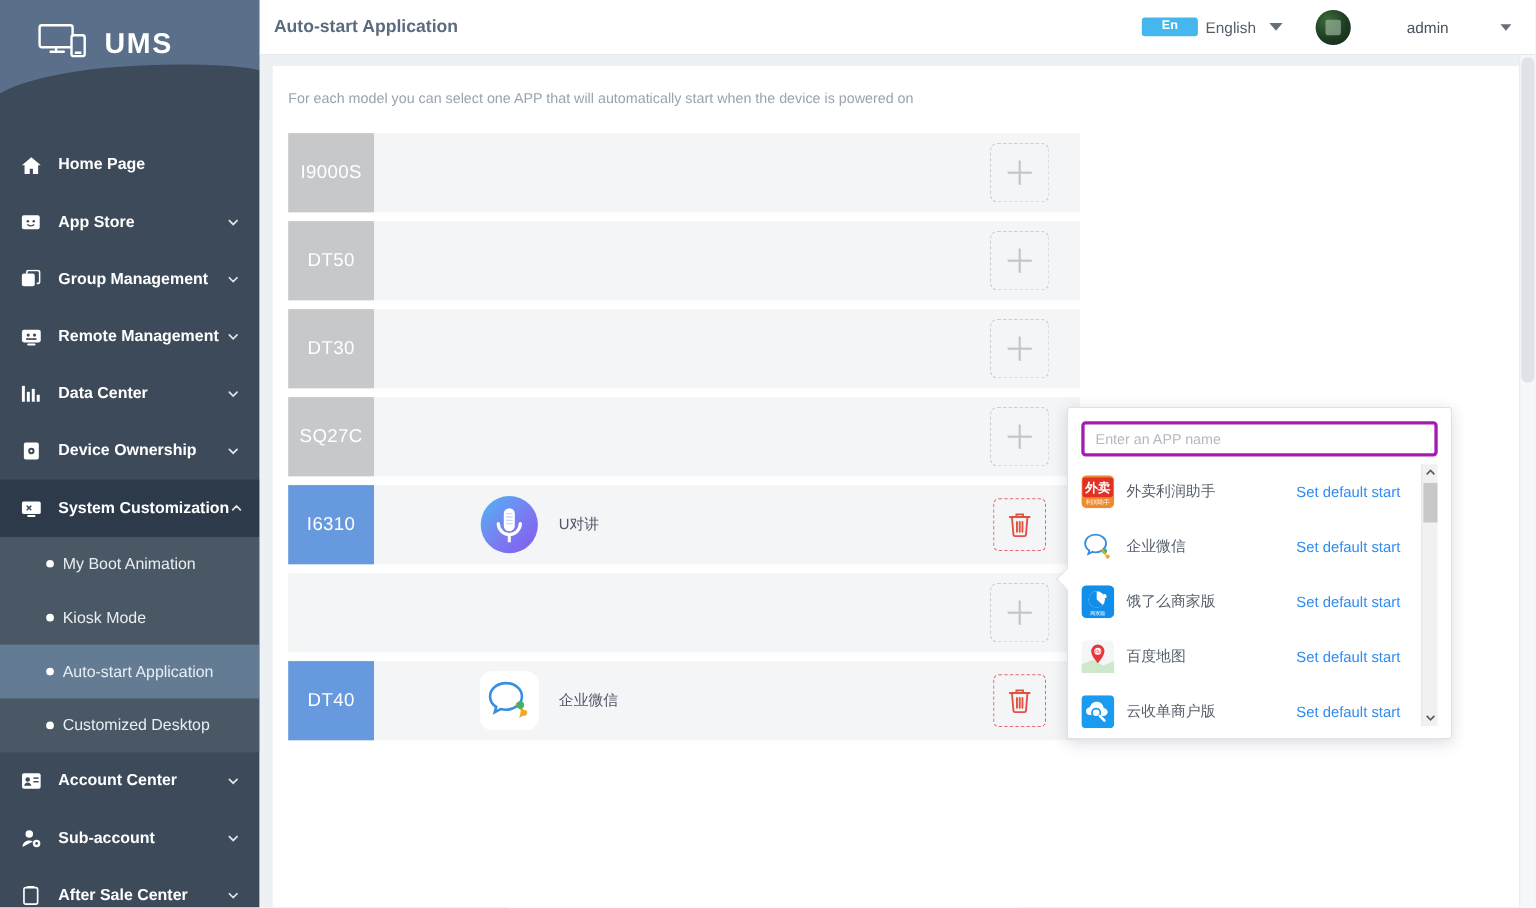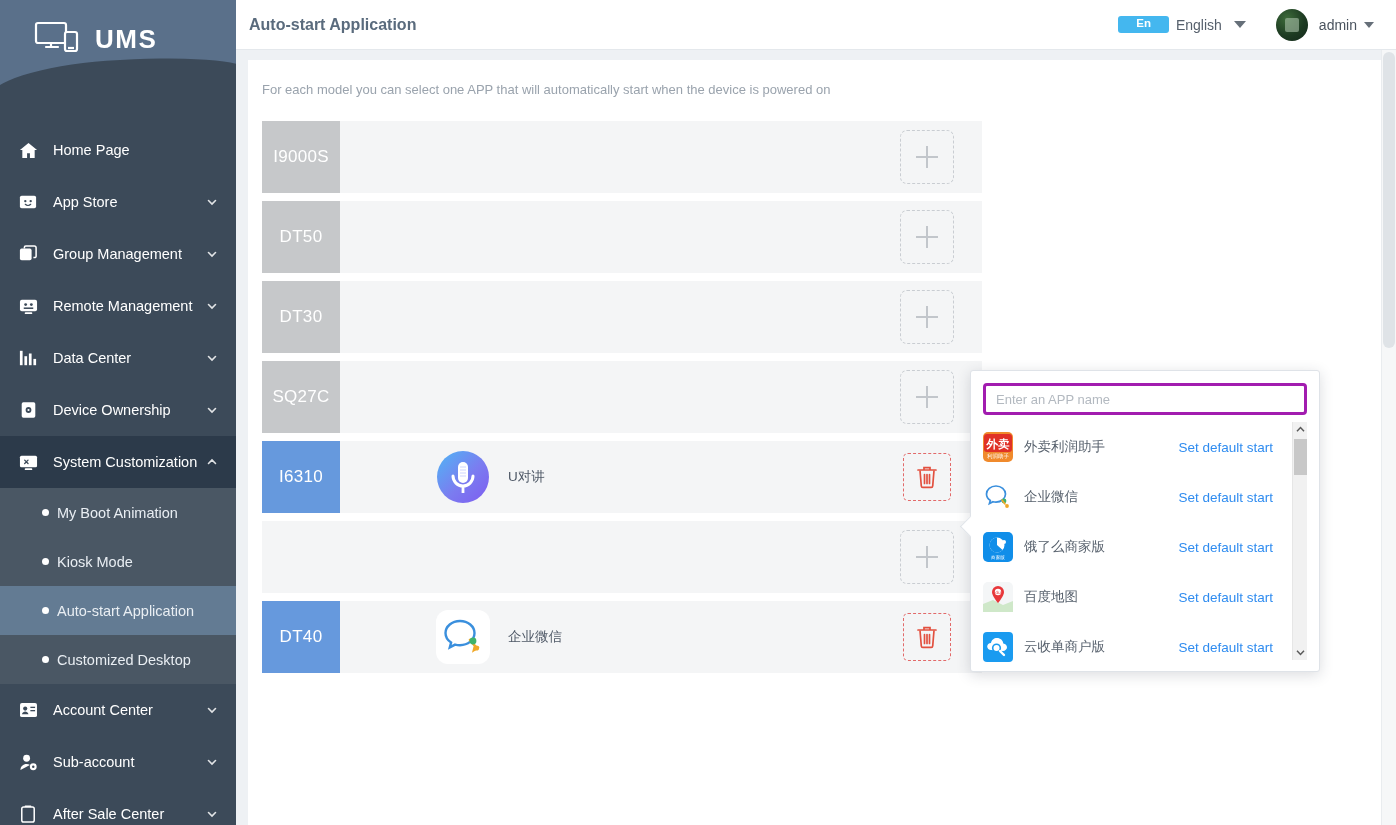--- a/index.html
+++ b/index.html
@@ -25,21 +25,21 @@
     transform: rotate(-4deg);
   }
   .logo-inner {
     position: absolute; left: 34px; top: 20px; display: flex; align-items: center; gap: 13px;
   }
   .logo-text { color: #fff; font-size: 26px; font-weight: bold; letter-spacing: 1.5px; }
 
   .nav { padding-top: 14px; }
   .nav-item {
     display: flex; align-items: center; height: 52px; padding: 0 18px 0 17px;
-    color: #ffffff; font-size: 14.5px; cursor: pointer; position: relative;
+    color: #ffffff; font-size: 14.5px; cursor: pointer; position: relative; font-weight: bold;
   }
   .nav-item .ic { width: 22px; height: 22px; margin-right: 14px; flex: 0 0 22px;
                   display: flex; align-items: center; justify-content: center; }
   .nav-item .lbl { flex: 1; white-space: nowrap; }
   .nav-item.expanded { background: #2c3a4a; }
   .chev { width: 12px; height: 12px; flex: 0 0 12px; opacity: .85; }
 
   .submenu { background: #4a5764; }
   .sub-item {
     display: flex; align-items: center; height: 49px; padding-left: 42px;
@@ -61,21 +61,21 @@
   .header-right { margin-left: auto; display: flex; align-items: center; padding-right: 22px; }
   .lang { display: flex; align-items: center; cursor: pointer; margin-right: 30px; }
   .en-badge {
     background: #44b7ef; color: #fff; font-size: 11.5px; font-weight: bold;
     border-radius: 3px; padding: 2px 18px 3px; line-height: 1; margin-right: 7px;
   }
   .lang-label { font-size: 14px; color: #555f6b; margin-right: 12px; }
   .caret { width: 0; height: 0; border-left: 6px solid transparent;
            border-right: 6px solid transparent; border-top: 7px solid #666f79; }
   .caret.sm { border-left-width: 5px; border-right-width: 5px; border-top-width: 6px; }
-  .user { display: flex; align-items: center; cursor: pointer; }
+  .user { display: flex; align-items: center; cursor: pointer; gap: 40px; }
   .avatar {
     width: 32px; height: 32px; border-radius: 50%; margin-right: 11px; overflow: hidden;
     background: radial-gradient(circle at 35% 30%, #3d6b3a 0%, #1d3b22 55%, #12271a 100%);
     position: relative;
   }
   .avatar::after {
     content: ""; position: absolute; left: 9px; top: 9px; width: 14px; height: 14px;
     background: #9fb8a0; border-radius: 2px; opacity: .65;
   }
   .user-name { font-size: 14px; color: #4a535e; margin-right: 7px; }

